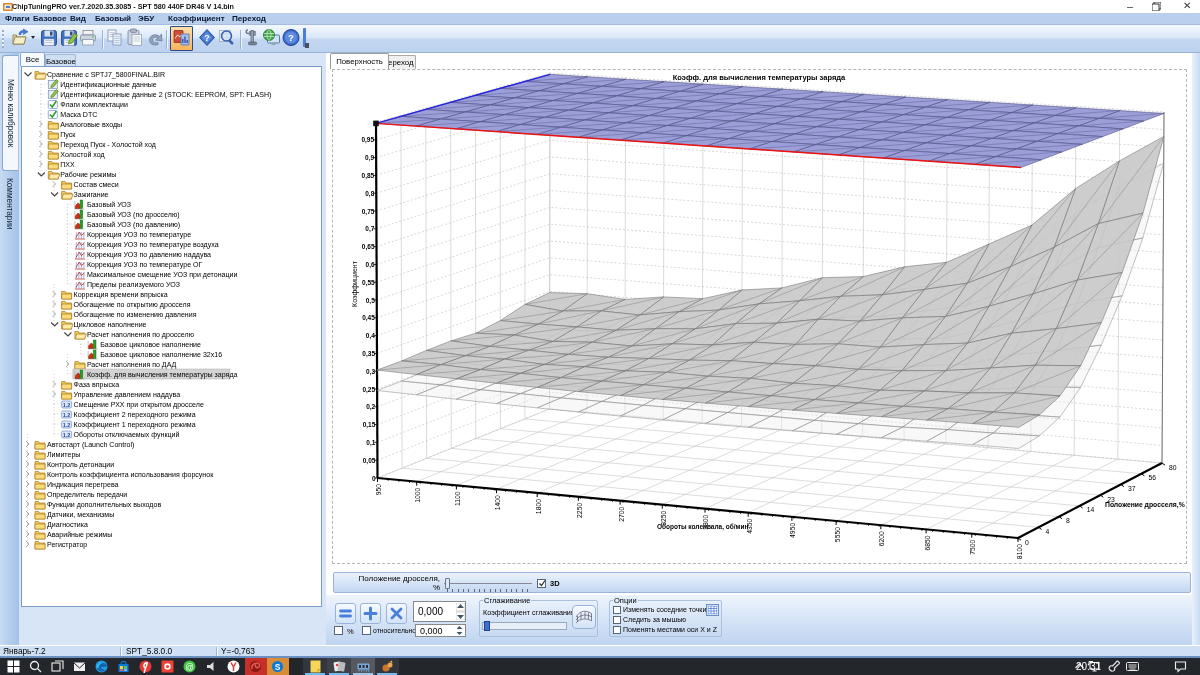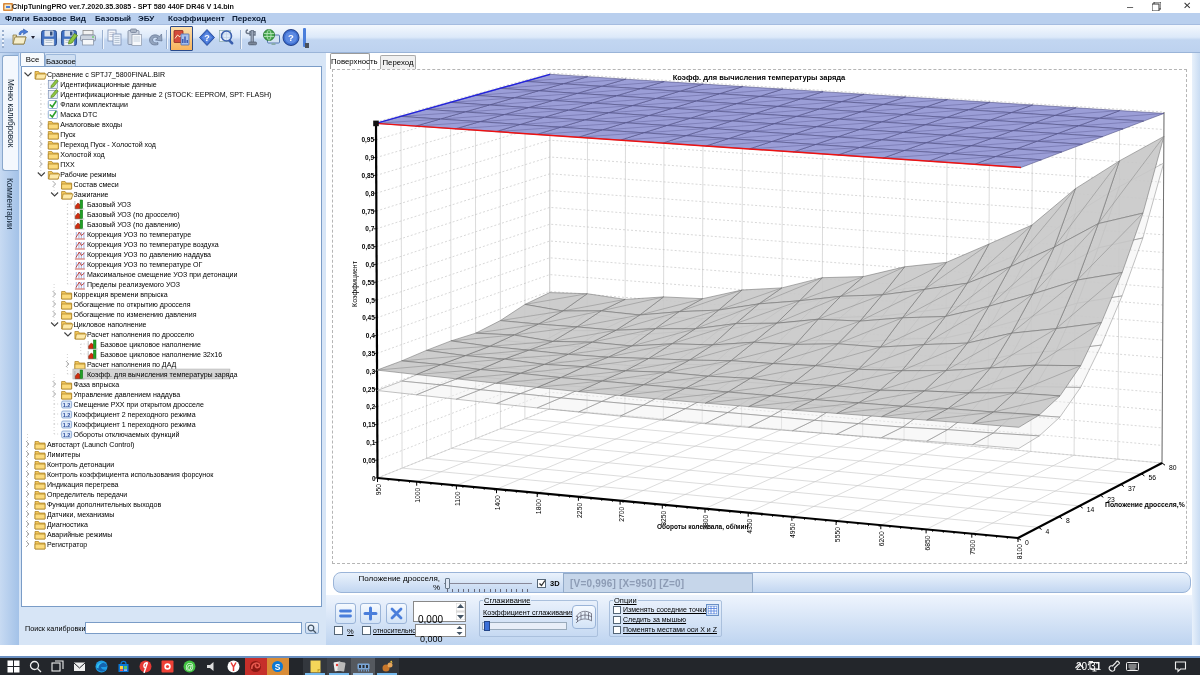--- a/index.html
+++ b/index.html
@@ -33,42 +33,42 @@
 #ltab1 { left:1px; top:-1px; width:25px; height:14px; background:#f7fafd; border:1px solid #88a6cc; border-bottom:none; font-size:7.8px; text-align:center; line-height:14px; border-radius:2px 2px 0 0; z-index:2;}
 #ltab2 { left:26px; top:1px; width:31px; height:12px; background:#cfdff2; border:1px solid #9db8da; border-bottom:none; font-size:7.8px; text-align:center; line-height:13px; border-radius:2px 2px 0 0;}
 #treebox { left:2px; top:13px; width:301px; height:541px; background:#fff; border:1px solid #7a9cc7; }
 #searchrow { left:0px; top:567px; width:307px; height:30px; }
 #searchlabel { left:6px; top:4px; font-size:7.2px; color:#000; }
 #searchinput { left:66px; top:2px; width:217px; height:12px; background:#fff; border:1px solid #7a9cc7; }
 #searchbtn { left:286px; top:2px; width:14px; height:12px; background:linear-gradient(#f2f7fd,#cadcf3); border:1px solid #8aa8cc; border-radius:2px; font-size:8px; text-align:center; color:#456;}
 
 
 #rpanel { left:326px; top:53px; width:874px; height:592px; background:#fff; }
-#rtab1 { left:4px; top:0px; width:40px; height:16px; background:#fff; border:1px solid #9a9a9a; border-bottom:none; font-size:7.8px; text-align:center; line-height:15px; border-radius:2px 2px 0 0; z-index:2;}
+#rtab1 { left:4px; top:0px; width:59px; height:16px; background:#fff; border:1px solid #9a9a9a; border-bottom:none; font-size:7.8px; text-align:center; line-height:15px; border-radius:2px 2px 0 0; z-index:2;}
 #rtab2 { left:54px; top:2px; width:36px; height:14px; background:#f0f0f0; border:1px solid #aaa; border-bottom:none; font-size:7.8px; text-align:center; line-height:13px; border-radius:2px 2px 0 0;}
 #chartbox { left:6px; top:16px; width:855px; height:495px; background:#fff; border:1px dashed #b5b5b5; }
 
 
 #sliderrow { left:7px; top:519px; width:858px; height:21px;
-  background:linear-gradient(#eaf2fc,#c3d7f1); border:1px solid #9ab4d8; border-radius:8px;}
+  background:linear-gradient(#eaf2fc,#c3d7f1); border:1px solid #9ab4d8; border-radius:2px;}
 #sliderlabel { left:0px; top:2px; width:106px; font-size:8px; color:#000; text-align:right; line-height:8.5px;}
 #slidertrack { left:110px; top:10px; width:88px; height:1px; background:#889; }
 #sliderthumb { left:111px; top:5px; width:5px; height:11px; background:#dde7f5; border:1px solid #678; border-radius:1px;}
 .tick { position:absolute; top:16px; width:1px; height:2.5px; background:#667; }
 #cb3d { left:203px; top:6px; width:9px; height:9px; background:#fff; border:1px solid #567; }
 #lbl3d { left:216px; top:6px; font-size:7.5px; font-weight:bold; }
 #valbox { left:229px; top:0px; width:190px; height:20px; background:#c6d6ea; border:1px solid #93abc9; font-size:10px; font-weight:bold; color:#8d9cb5; padding-left:6px; line-height:19px; letter-spacing:0.2px;}
 
 
 #btnrow { left:0px; top:541px; width:874px; height:51px; background:linear-gradient(#eef4fd,#bed4f0); border-top:1px solid #fff; }
 .bbtn { position:absolute; width:21px; height:21px; background:linear-gradient(#f6faff,#d3e3f6); border:1px solid #9ab4d8; border-radius:3px; }
 .spin { position:absolute; background:#fff; border:1px solid #888; }
-.spintxt { position:absolute; left:4px; top:1px; font-size:10px;margin-top:8px; }
+.spintxt { position:absolute; left:4px; top:1px; font-size:10px; }
 .cbx { position:absolute; width:9px; height:9px; background:#fff; border:1px solid #567; }
-.clbl { position:absolute; font-size:7.5px; color:#000;text-decoration:underline; }
+.clbl { position:absolute; font-size:7.5px; color:#000; }
 .group { position:absolute; border:1px solid #aac0dd; border-radius:2px; }
 
 
 #statusbar { left:0; top:645px; width:1200px; height:12px; background:#cfe0f4; border-top:1px solid #fff; }
 .stext { position:absolute; top:0px; font-size:8.3px; color:#000; }
 .ssep { position:absolute; top:1px; width:1px; height:10px; background:#9db6d6; box-shadow:1px 0 0 #fff; }
 #statusedge { left:0; top:656px; width:1200px; height:2px; background:#6a8fc0; }
 
 
 #taskbar { left:0; top:658px; width:1200px; height:17px; background:#23262b; }
@@ -441,29 +441,20 @@
 <path d="M13.0 464.5 h3.5 l1 1.5 h5.5 v6 h-10 Z" fill="#f5c95c" stroke="#a87d1e" stroke-width="0.7"></path>
           <path d="M13.0 467.0 h10 v5 h-10 Z" fill="#fbda7c" stroke="#a87d1e" stroke-width="0.7"></path>
 <text x="25.0" y="470.0" font-size="7.05" fill="#000">Аварийные режимы</text>
 <line x1="5.5" y1="467.0" x2="5.5" y2="477.0" stroke="#c0c0c0" stroke-width="0.7" stroke-dasharray="1,2"></line>
 <path d="M4.0 474.0 L7.0 477.0 L4.0 480.0" stroke="#a8a8a8" stroke-width="1.0" fill="none"></path>
 <path d="M13.0 474.5 h3.5 l1 1.5 h5.5 v6 h-10 Z" fill="#f5c95c" stroke="#a87d1e" stroke-width="0.7"></path>
           <path d="M13.0 477.0 h10 v5 h-10 Z" fill="#fbda7c" stroke="#a87d1e" stroke-width="0.7"></path>
 <text x="25.0" y="480.0" font-size="7.05" fill="#000">Регистратор</text>
 </svg>
     </div>
-    <div id="searchrow" class="abs">
-      <div id="searchlabel" class="abs">Поиск калибровки</div>
-      <div id="searchinput" class="abs"></div>
-      <div id="searchbtn" class="abs"></div>
-        <svg class="abs" style="left:288px;top:4px" width="10" height="10">
-          <circle cx="4" cy="4" r="2.8" fill="none" stroke="#456" stroke-width="1.2"></circle>
-          <path d="M6 6 L9 9" stroke="#456" stroke-width="1.2"></path>
-        </svg>
-    </div>
   </div>
 
   <div id="rpanel" class="abs">
     <div id="rtab1" class="abs">Поверхность</div>
     <div id="rtab2" class="abs">Переход</div>
     <div id="chartbox" class="abs"></div>
     <div id="sliderrow" class="abs">
       <div id="sliderlabel" class="abs">Положение дросселя,<br>%</div>
       <div id="slidertrack" class="abs"></div>
       <div id="sliderthumb" class="abs"></div>
@@ -481,21 +472,20 @@
 <div class="tick" style="left:172px"></div>
 <div class="tick" style="left:177px"></div>
 <div class="tick" style="left:182px"></div>
 <div class="tick" style="left:188px"></div>
 <div class="tick" style="left:193px"></div>
       <div id="cb3d" class="abs"></div>
         <svg class="abs" style="left:203px;top:5px" width="11" height="11">
           <path d="M2.5 5.5 L4.5 7.5 L8 2.5" stroke="#333" stroke-width="1.3" fill="none"></path>
         </svg>
       <div id="lbl3d" class="abs">3D</div>
-      <div id="valbox" class="abs">[V=0,996] [X=950] [Z=0]</div>
     </div>
     <div id="btnrow" class="abs">
       <div class="bbtn" style="left:9px;top:8px"></div>
         <svg style="position:absolute;left:11px;top:10px" width="17" height="17" viewBox="0 0 17 17">
           <path d="M3.5 6 h10 M3.5 11 h10" stroke="#4a7edb" stroke-width="2.8" stroke-linecap="round"></path>
         </svg>
 <div class="bbtn" style="left:34px;top:8px"></div>
         <svg style="position:absolute;left:36px;top:10px" width="17" height="17" viewBox="0 0 17 17">
           <path d="M8.5 3 v11 M3 8.5 h11" stroke="#4a7edb" stroke-width="3" stroke-linecap="round"></path>
         </svg>
@@ -1302,20 +1292,27 @@
 <line x1="415.5" y1="126.1" x2="479.7" y2="121.7" stroke="#62629a" stroke-width="0.5"></line>
 <polygon points="376.0,123.4 415.5,126.1 440.0,119.1 400.9,116.4" fill="rgba(150,153,213,0.95)" stroke="#45457a" stroke-width="0.55" stroke-linejoin="round"></polygon>
 <line x1="376.0" y1="123.4" x2="440.0" y2="119.1" stroke="#62629a" stroke-width="0.5"></line>
 <line x1="376.0" y1="123.4" x2="1021.0" y2="167.5" stroke="#ee1111" stroke-width="1.4"></line>
 <line x1="376.0" y1="123.4" x2="550.0" y2="74.3" stroke="#2222dd" stroke-width="1.4"></line>
 <rect x="373.2" y="120.6" width="5.6" height="5.6" fill="#111"></rect>
 <text x="759" y="80" font-size="7.5" font-weight="bold" fill="#000" text-anchor="middle">Коэфф. для вычисления температуры заряда</text>
 </svg>
   </div>
 
+  <div id="statusbar" class="abs">
+    <span class="stext" style="left:3px">Январь-7.2</span>
+    <span class="ssep" style="left:120px"></span>
+    <span class="stext" style="left:126px">SPT_5.8.0.0</span>
+    <span class="ssep" style="left:216px"></span>
+    <span class="stext" style="left:221px">Y=-0,763</span>
+  </div>
   <div id="statusedge" class="abs"></div>
 
   <div id="taskbar" class="abs">
     <svg class="tbicon" style="left:7px;top:2px" width="13" height="13" viewBox="0 0 13 13">
         <rect x="0.5" y="0.5" width="5.5" height="5.5" fill="#fff"></rect>
         <rect x="7" y="0.5" width="5.5" height="5.5" fill="#fff"></rect>
         <rect x="0.5" y="7" width="5.5" height="5.5" fill="#fff"></rect>
         <rect x="7" y="7" width="5.5" height="5.5" fill="#fff"></rect>
       </svg>
 <svg class="tbicon" style="left:29px;top:2px" width="13" height="13" viewBox="0 0 13 13">

